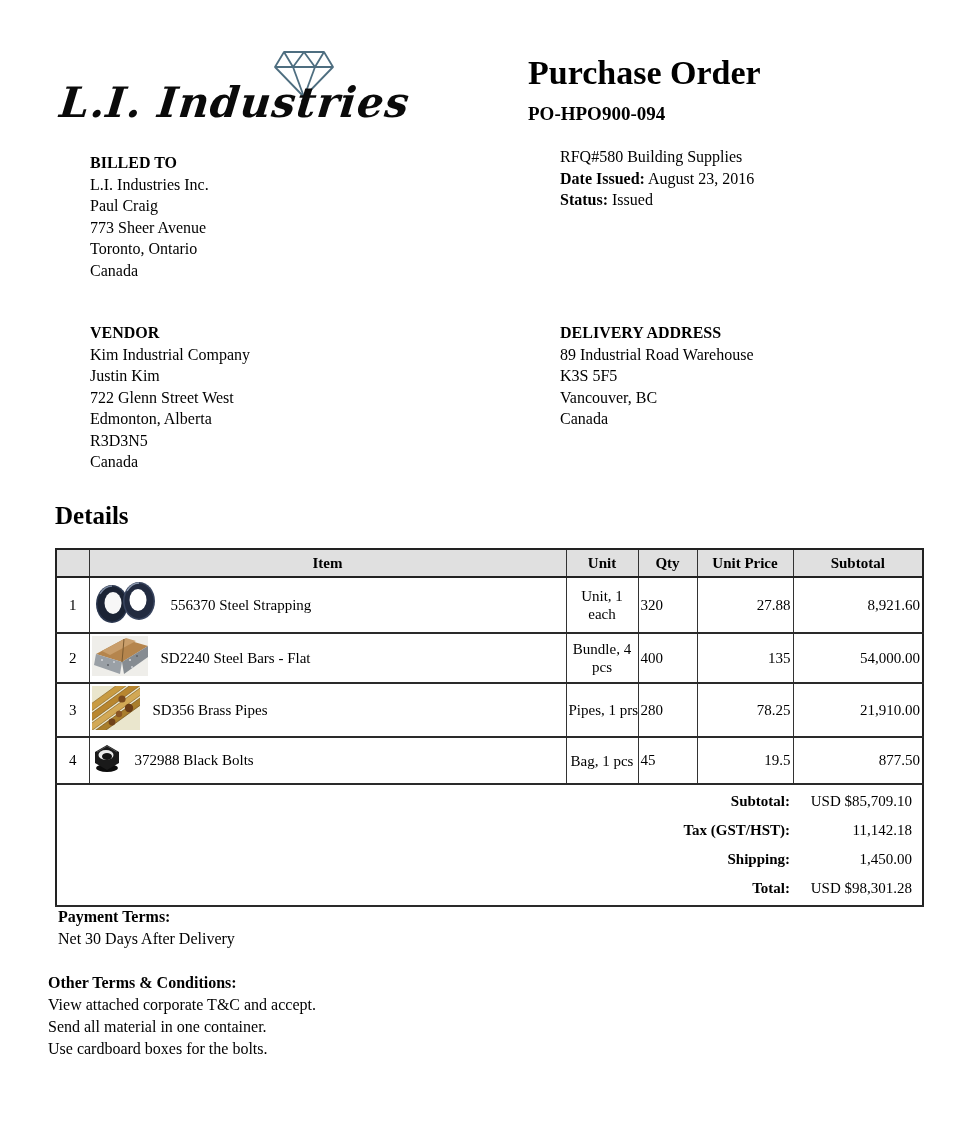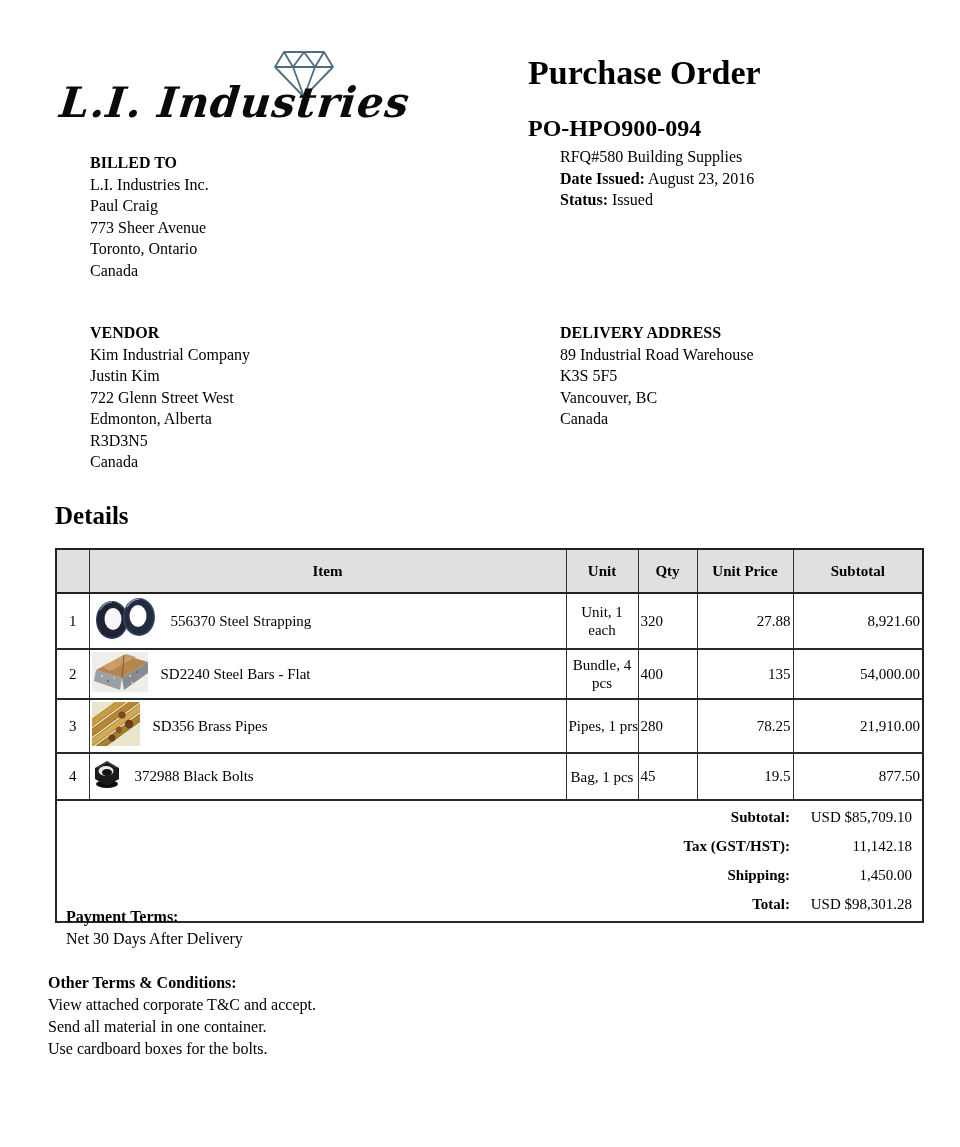--- a/index.html
+++ b/index.html
@@ -19,42 +19,42 @@
     position: absolute; left: 2px; top: 34px;
     font-family: "DejaVu Serif", serif;
     font-style: italic; font-weight: bold;
     font-size: 42px; letter-spacing: 1px; color: #0a0a0a;
     transform: skewX(-6deg);
   }
   .diamond-icon { position: absolute; left: 214px; top: 4px; }
   
   .title-block { position: absolute; left: 528px; top: 54px; }
   .po-title { font-size: 34px; font-weight: bold; line-height: 38px; }
-  .po-number { font-size: 24px; font-weight: bold; margin-top: 23px; }
+  .po-number { font-size: 19px; font-weight: bold; margin-top: 11px; }
   
   .text-block { font-size: 16px; line-height: 21.5px; margin-left: 32px; }
   .order-meta { position: absolute; left: 528px; top: 146px; }
   .billed-to { position: absolute; left: 58px; top: 152px; }
   .vendor { position: absolute; left: 58px; top: 322px; }
   .delivery { position: absolute; left: 528px; top: 322px; }
   .block-heading { font-weight: bold; }
   .inline-label { font-weight: bold; }
   
   .details-heading { position: absolute; left: 55px; top: 502px; font-size: 25px; font-weight: bold; }
   table.details {
     position: absolute; left: 55px; top: 548px;
     width: 867px; border-collapse: collapse; table-layout: fixed;
     font-size: 15px;
   }
   table.details { border: 2px solid #222; }
   table.details th {
     background: #e0e0e0; font-weight: bold; text-align: center;
     border-left: 1px solid #333; border-right: 1px solid #333;
     border-bottom: 2px solid #222;
-    height: 44px; padding: 2px;
+    height: 28px; padding: 2px;
   }
   table.details td {
     border-left: 1px solid #333; border-right: 1px solid #333;
     border-top: 2px solid #2a2a2a; border-bottom: 2px solid #2a2a2a;
     vertical-align: middle; padding: 2px;
   }
   td.cell-num { text-align: center; }
   td.cell-item { padding-left: 8px; }
   .item-flex { display: flex; align-items: center; gap: 13px; }
   td.cell-unit { text-align: center; line-height: 18px; }
@@ -67,21 +67,21 @@
   tr.row-3 td { height: 40px; }
   tr.row-4 td { height: 47px; }
   td.totals-cell {
     border: 2px solid #2a2a2a; border-bottom: 3px solid #222;
     padding: 12px 0 10px 0; height: 113px; vertical-align: top;
   }
   .total-row { display: flex; justify-content: flex-end; align-items: baseline; line-height: 29px; }
   .total-label { font-weight: bold; }
   .total-value { width: 130px; text-align: right; padding-right: 8px; }
   
-  .payment-terms { position: absolute; left: 66px; top: 906px; }
+  .payment-terms { position: absolute; left: 58px; top: 906px; }
   .other-terms { position: absolute; left: 48px; top: 972px; }
   .terms-heading { font-weight: bold; font-size: 16px; line-height: 22px; }
   .terms-line { font-size: 16px; line-height: 22px; }
   .thumb { display: block; flex: 0 0 auto; }
 </style>
 </head>
 <body>
 
 <div class="page">
 

